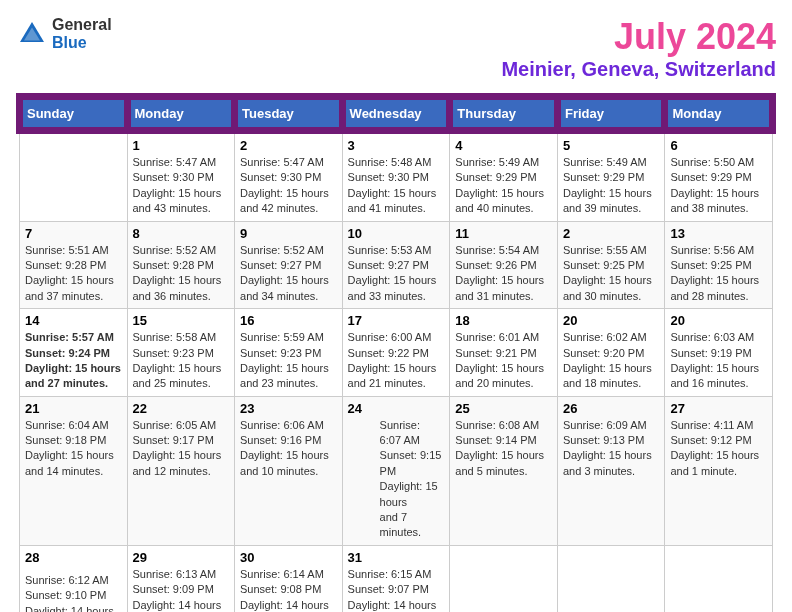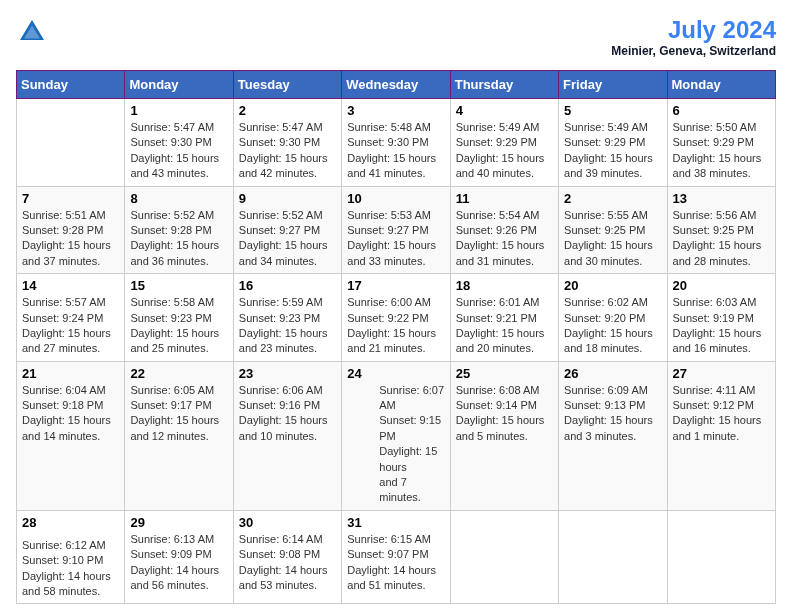--- a/index.html
+++ b/index.html
@@ -37,41 +37,41 @@
       color: #1a6abf;
     }
     .logo-icon {
       width: 32px;
       height: 32px;
     }
     .title-block {
       text-align: right;
     }
     .month-year {
-      font-size: 24px;
-      font-weight: bold;
-      color: #3b82f6;
+      font-size: 36px;
+      font-weight: bold;
+      color: #ec4899;
     }
     .location {
-      font-size: 12px;
-      color: #0f172a;
+      font-size: 20px;
+      color: #6d28d9;
       font-weight: bold;
     }
     .calendar {
       width: 100%;
       border-collapse: collapse;
       font-size: 11px;
     }
     .calendar th {
       background-color: #3a6abf;
       color: #fff;
       padding: 6px 4px;
       text-align: left;
       font-size: 13px;
-      border: 1px solid #701a75;
+      border: 7px solid #701a75;
     }
     .calendar td {
       border: 1px solid #ccc;
       vertical-align: top;
       padding: 4px 5px;
       width: 108px;
       min-height: 80px;
       background: #fff;
     }
     .calendar tr:nth-child(even) td {
@@ -93,20 +93,24 @@
   </style>
 </head>
 <body>
 
 <div class="header">
   <div class="logo">
     <svg class="logo-icon" viewBox="0 0 40 40">
       <polygon points="20,5 35,30 5,30" fill="#1a6abf"></polygon>
       <polygon points="20,12 30,28 10,28" fill="#fff" opacity="0.3"></polygon>
     </svg>
+    <div class="logo-text">
+      <span class="logo-general">General</span>
+      <span class="logo-blue">Blue</span>
+    </div>
   </div>
   <div class="title-block">
     <div class="month-year">July 2024</div>
     <div class="location">Meinier, Geneva, Switzerland</div>
   </div>
 </div>
 
 <table class="calendar">
   <thead>
     <tr>
@@ -212,21 +216,21 @@
           <span class="day-num">13</span>
           <div class="cell-content" style="white-space: pre-wrap;">Sunrise: 5:56 AM
 Sunset: 9:25 PM
 Daylight: 15 hours
 and 28 minutes.</div>
         </td>
       </tr>
       <tr>
         <td>
           <span class="day-num">14</span>
-          <div class="cell-content" style="white-space: pre-wrap;">Sunrise: 5:57 AM
+          <div class="cell-content" style="white-space: pre-wrap; font-weight: bold;">Sunrise: 5:57 AM
 Sunset: 9:24 PM
 Daylight: 15 hours
 and 27 minutes.</div>
         </td>
         <td>
           <span class="day-num">15</span>
           <div class="cell-content" style="white-space: pre-wrap;">Sunrise: 5:58 AM
 Sunset: 9:23 PM
 Daylight: 15 hours
 and 25 minutes.</div>

